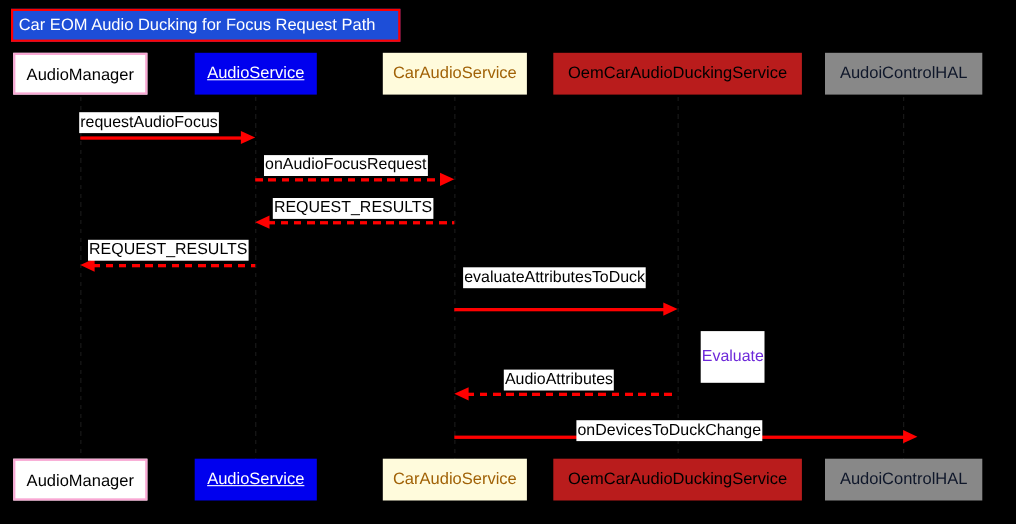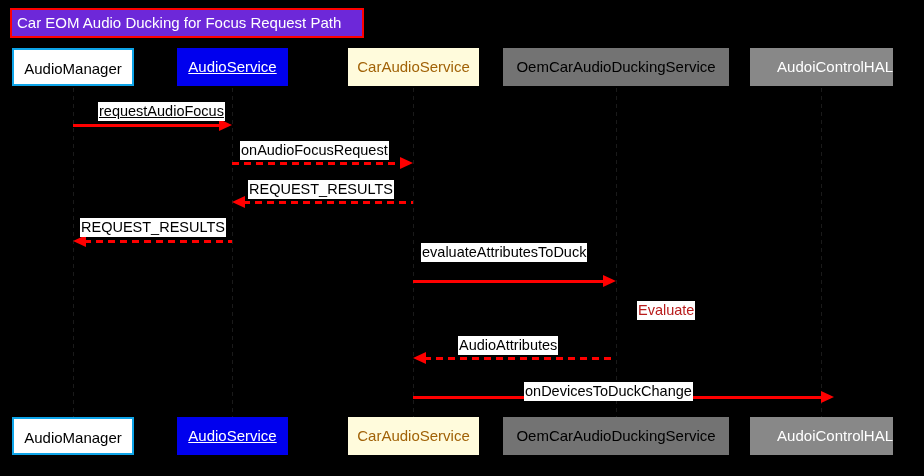--- a/index.html
+++ b/index.html
@@ -18,45 +18,45 @@
   }
 
   
   .diagram-title {
     position: absolute;
     left: 10px;
     top: 8px;
     width: 340px;
     height: 26px;
     line-height: 26px;
-    background: #6d28d9;
+    background: #1d4ed8;
     border: 2px solid #ff0000;
     color: #ffffff;
     font-size: 15px;
     padding: 0 5px;
     box-sizing: content-box;
     white-space: nowrap;
   }
 
   
   .participant {
     position: absolute;
     height: 38px;
     line-height: 38px;
     text-align: center;
     font-size: 15px;
     box-sizing: border-box;
     white-space: nowrap;
     overflow: hidden;
   }
-  .p-white  { background: #ffffff; color: #000000; border: 2px solid #0ea5e9; }
+  .p-white  { background: #ffffff; color: #000000; border: 2px solid #f9a8d4; }
   .p-blue   { background: #0000ee; color: #ffffff; border: none; text-decoration: underline; }
   .p-ivory  { background: #fffbdc; color: #a16207; border: none; }
-  .p-green  { background: #737373; color: #000000; border: none; }
-  .p-gray   { background: #888888; color: #ffffff; border: none; text-align: right; }
+  .p-green  { background: #b91c1c; color: #000000; border: none; }
+  .p-gray   { background: #888888; color: #0f172a; border: none; }
 
   
   .lifeline {
     position: absolute;
     width: 1px;
     top: 88px;
     height: 329px;
     background: repeating-linear-gradient(
       to bottom,
       #1a1a1a 0px, #1a1a1a 4px,
@@ -101,25 +101,25 @@
     color: #000000;
     font-size: 14.5px;
     line-height: 19px;
     height: 19px;
     padding: 0 1px;
     white-space: nowrap;
   }
   .note-label {
     position: absolute;
     background: #ffffff;
-    color: #b91c1c;
+    color: #6d28d9;
     font-size: 14.5px;
     line-height: 19px;
     height: 19px;
-    padding: 0 1px;
+    padding: 14px 1px;
     white-space: nowrap;
     text-align: center;
   }
 </style>
 </head>
 <body>
 
 <div id="canvas">
 
   <div class="diagram-title">Car EOM Audio Ducking for Focus Request Path</div>
@@ -143,21 +143,21 @@
       <div class="participant p-blue" style="left: 177px; width: 111px; top: 417px;"><span>AudioService</span></div>
       <div class="participant p-ivory" style="left: 348px; width: 131px; top: 417px;"><span>CarAudioService</span></div>
       <div class="participant p-green" style="left: 503px; width: 226px; top: 417px;"><span>OemCarAudioDuckingService</span></div>
       <div class="participant p-gray" style="left: 750px; width: 143px; top: 417px;"><span>AudoiControlHAL</span></div>
     </div>
   <div id="messages">
       <div class="msg" style="left: 73px; top: 124px; width: 159px;">
         <div class="msg-line solid" style="width: 148px; left: 0px;"></div>
         <div class="arrow-head right" style="left: 146px;"></div>
       </div>
-      <div class="msg-label" style="left: 98px; top: 102px; text-decoration: underline;">requestAudioFocus</div>
+      <div class="msg-label" style="left: 72px; top: 102px;">requestAudioFocus</div>
       <div class="msg" style="left: 232px; top: 162px; width: 181px;">
         <div class="msg-line dashed" style="width: 170px; left: 0px;"></div>
         <div class="arrow-head right" style="left: 168px;"></div>
       </div>
       <div class="msg-label" style="left: 240px; top: 141px;">onAudioFocusRequest</div>
       <div class="msg" style="left: 232px; top: 201px; width: 181px;">
         <div class="msg-line dashed" style="width: 170px; left: 11px;"></div>
         <div class="arrow-head left" style="left: 0px;"></div>
       </div>
       <div class="msg-label" style="left: 248px; top: 180px;">REQUEST_RESULTS</div>

